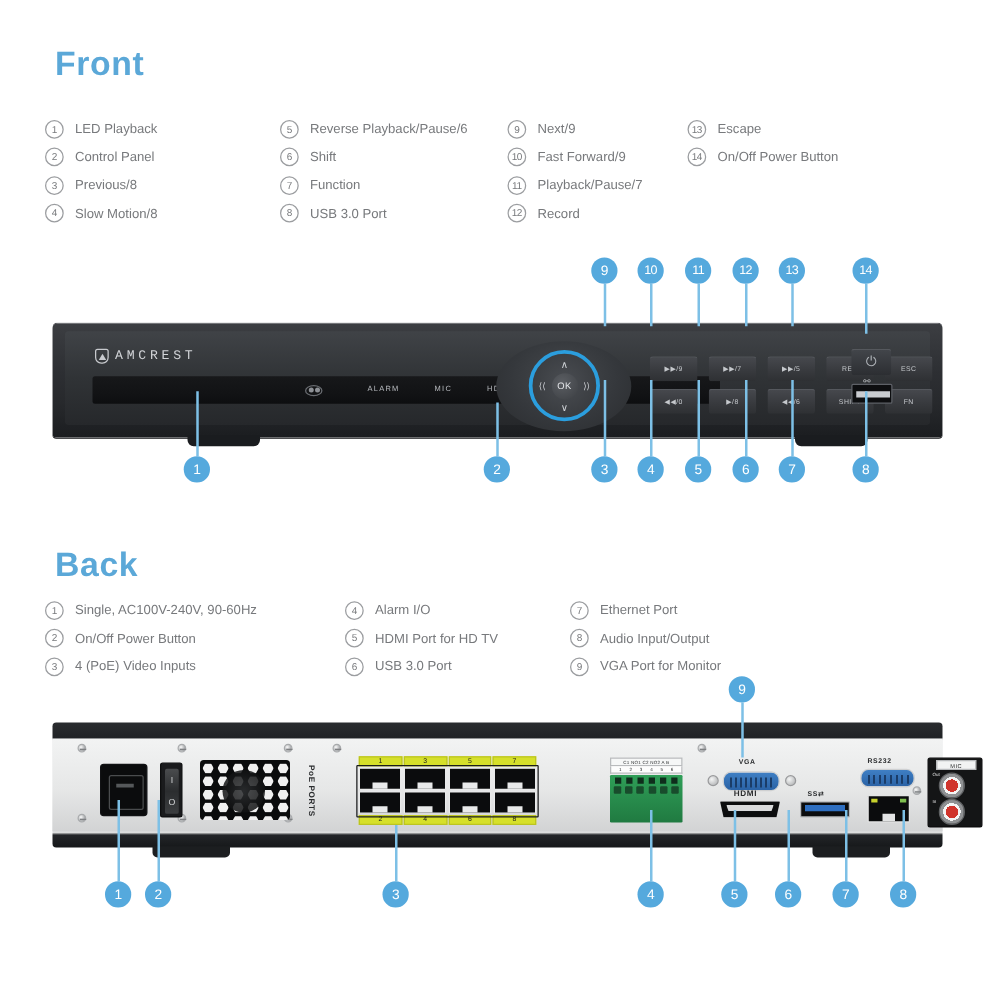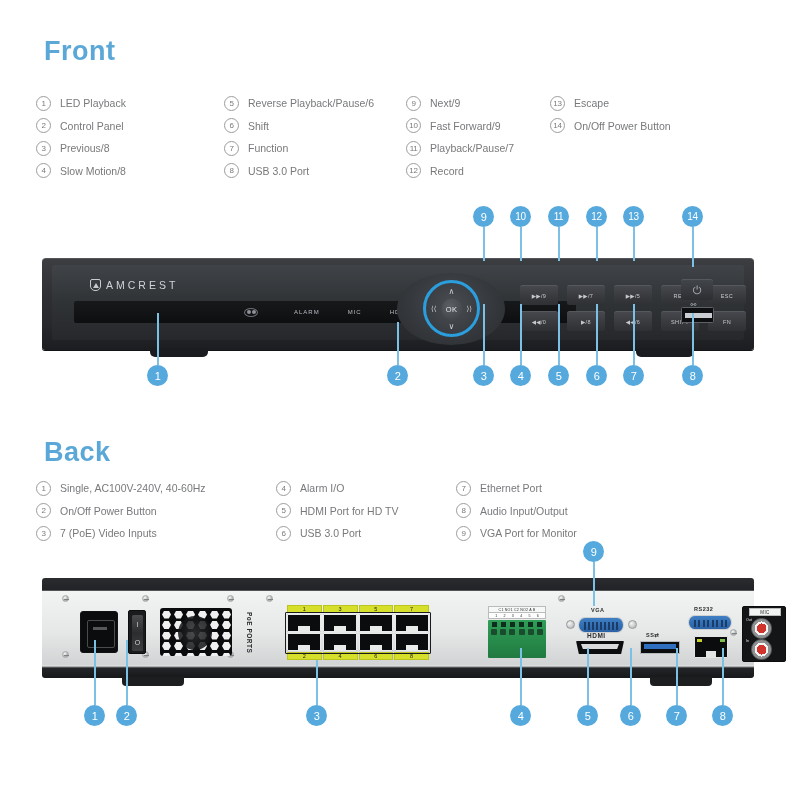--- a/index.html
+++ b/index.html
@@ -89,22 +89,22 @@
     border-top: 1px solid #54565b;
     box-shadow: 0 1px 0 #121316;
   }
   #front-inner {
     position: absolute;
     left: 10px; top: 6px; right: 10px; bottom: 10px;
     background: linear-gradient(180deg,#404347 0%,#303336 50%,#26282b 100%);
     border-radius: 3px;
   }
   .amcrest-logo {
-    position: absolute; left: 38px; top: 14px;
-    display: flex; gap: 5px;
+    position: absolute; left: 24px; top: 14px;
+    display: flex; gap: 5px; font-family: Liberation Mono, monospace;
   }
   .amcrest-mark {
     width: 11px; height: 12px;
     border: 1.2px solid #c8cace;
     border-radius: 2px 2px 5px 5px;
     position: relative;
   }
   .amcrest-mark::after {
     content:""; position: absolute; left: 2px; top: 2.5px;
     width: 0; height: 0;
@@ -632,29 +632,29 @@
 <div class="pin" style="left:623px; top:365px;">7</div>
 <div class="leader" style="left:692px; top:313px; height:52px;"></div>
 <div class="pin" style="left:682px; top:365px;">8</div>
 
 <div class="section-title" id="back-title">Back</div>
 
 <div class="legend" id="back-legend">
   <div class="legend-col">
     <div class="legend-item">
         <span class="legend-num">1</span>
-        <span>Single, AC100V-240V, 40-60Hz</span>
+        <span>Single, AC100V-240V, 90-60Hz</span>
       </div>
     <div class="legend-item">
         <span class="legend-num">2</span>
         <span>On/Off Power Button</span>
       </div>
     <div class="legend-item">
         <span class="legend-num">3</span>
-        <span>7 (PoE) Video Inputs</span>
+        <span>4 (PoE) Video Inputs</span>
       </div>
   </div>
   <div class="legend-col">
     <div class="legend-item">
         <span class="legend-num">4</span>
         <span>Alarm I/O</span>
       </div>
     <div class="legend-item">
         <span class="legend-num">5</span>
         <span>HDMI Port for HD TV</span>

